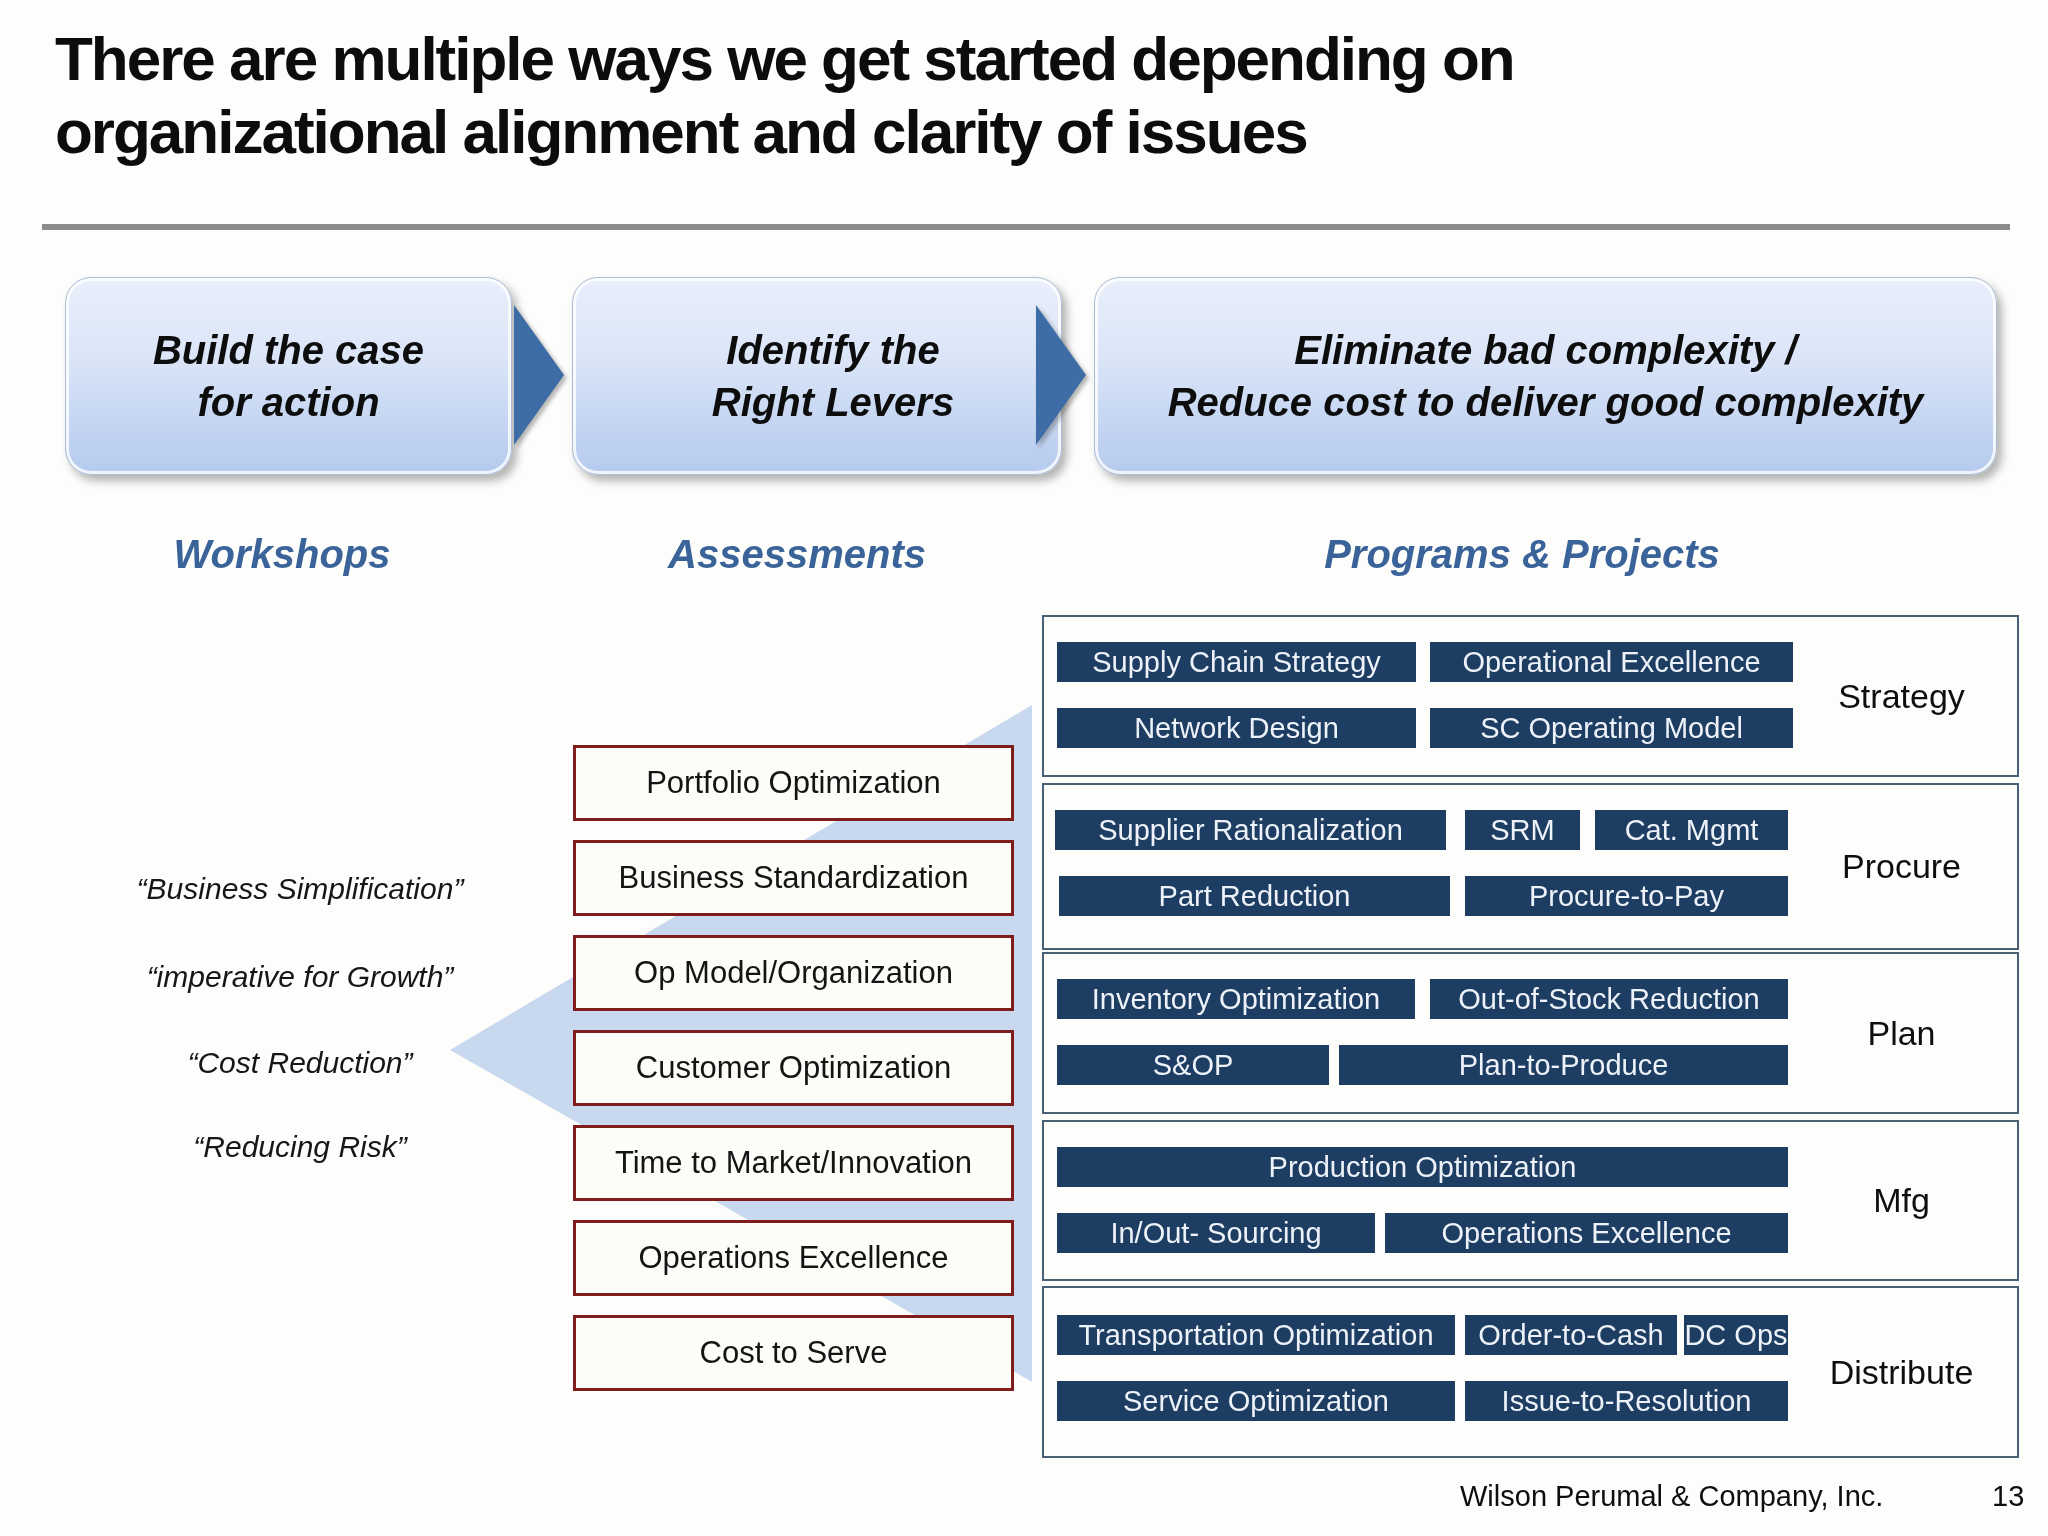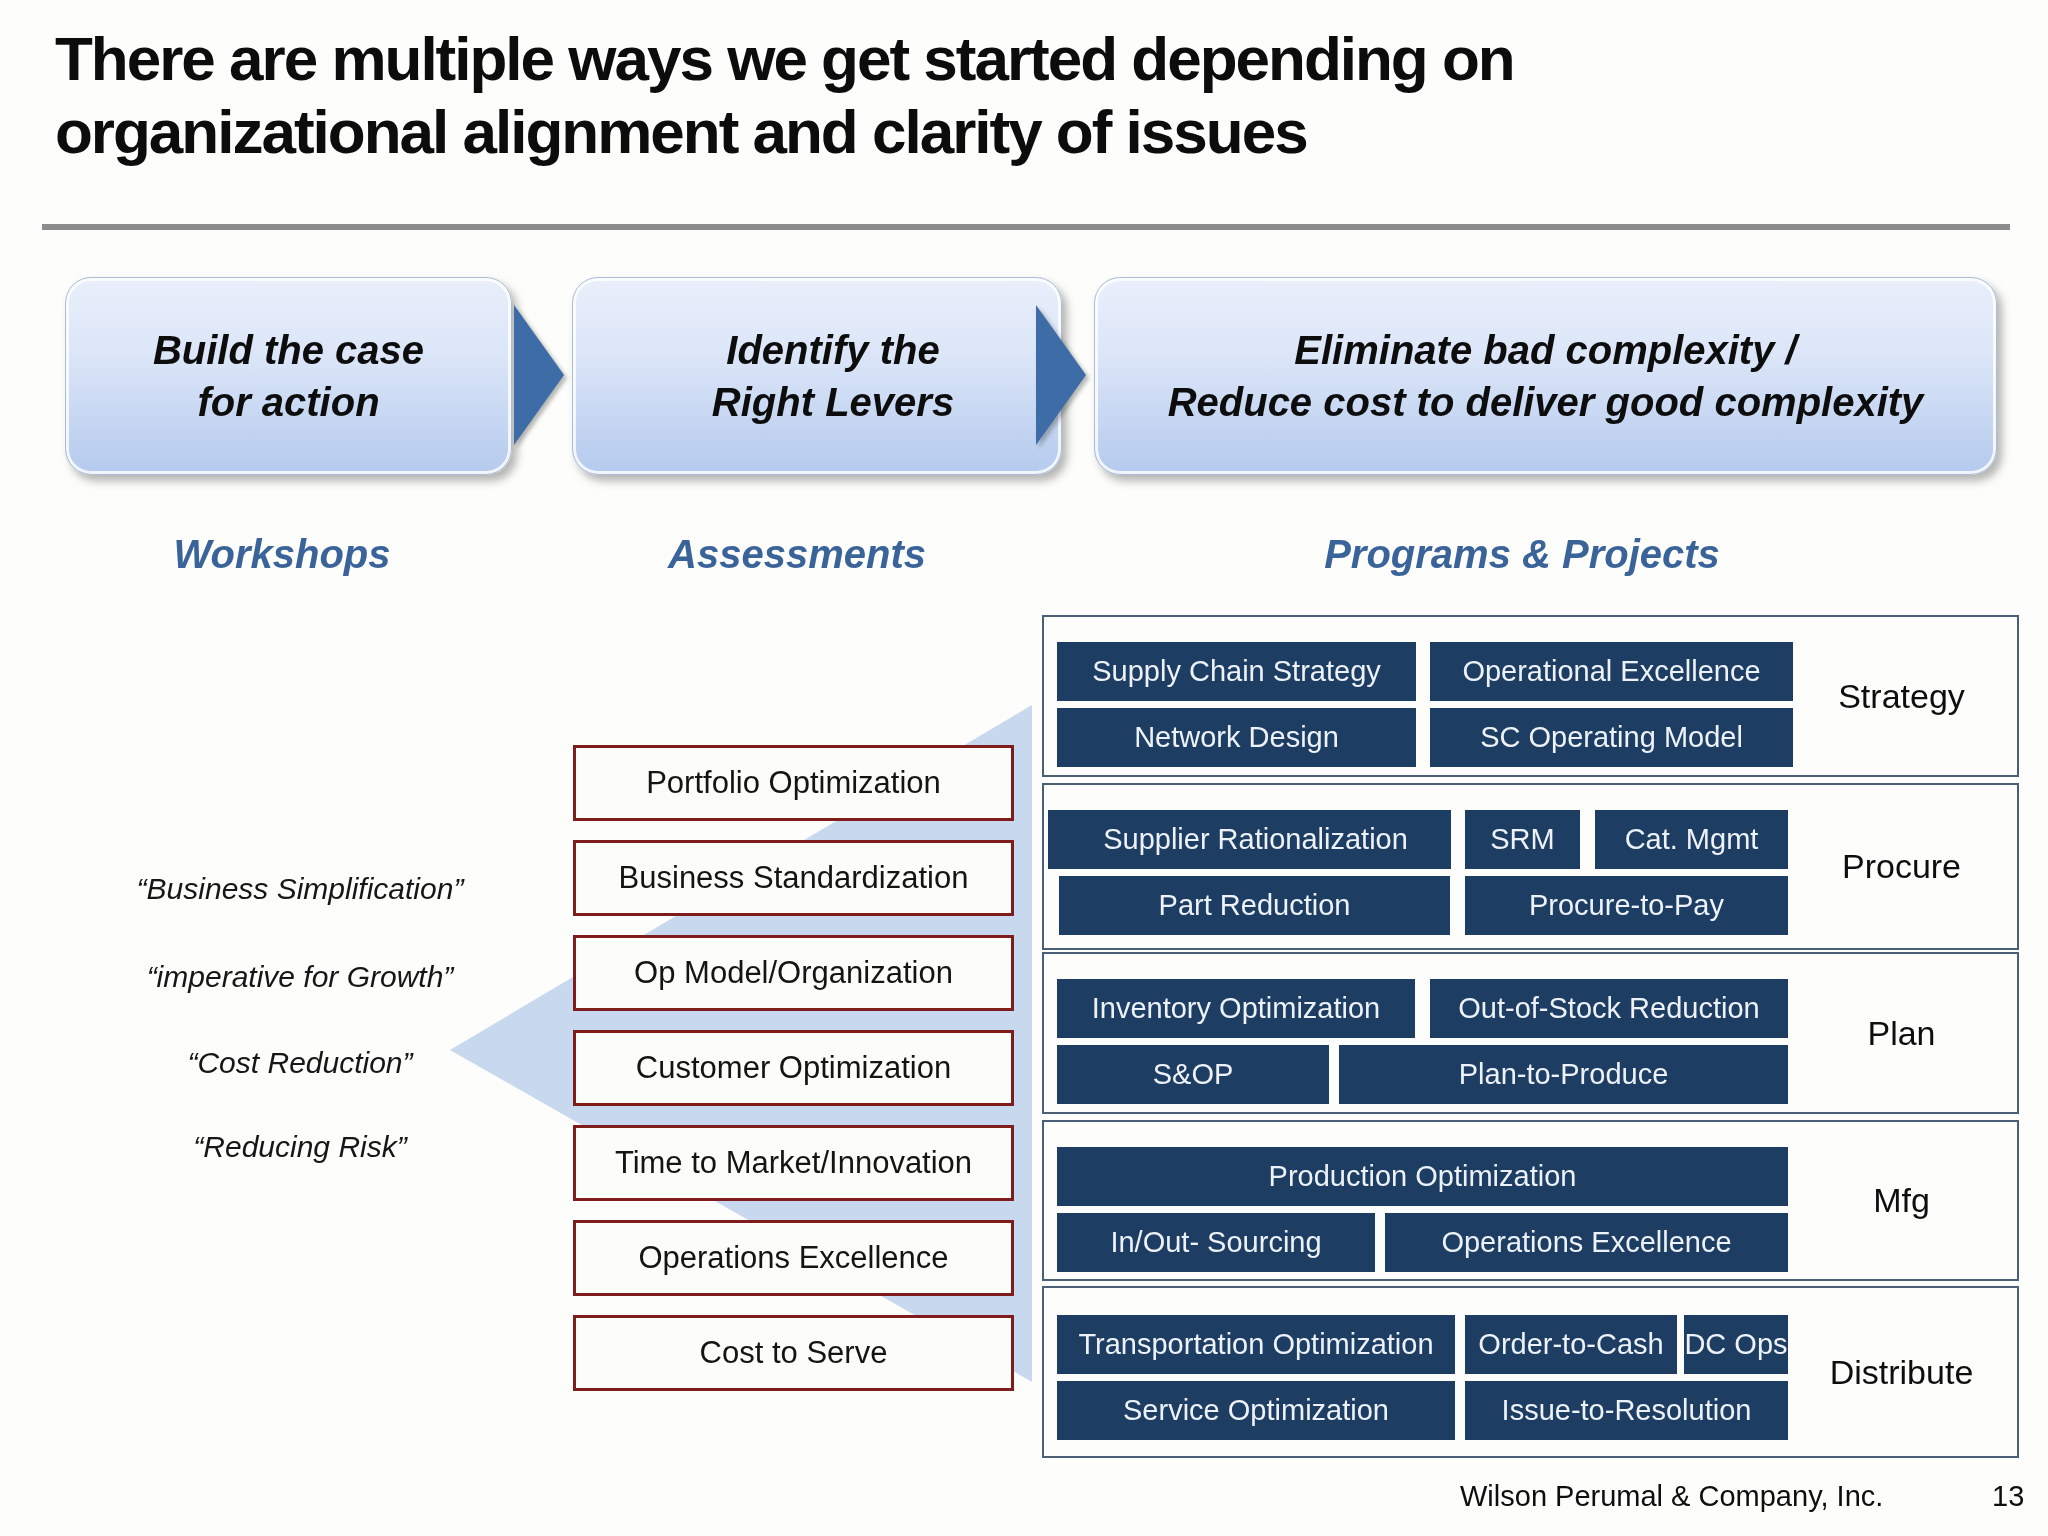--- a/index.html
+++ b/index.html
@@ -75,21 +75,21 @@
     position:absolute;left:1042px;width:973px;
     background:#fdfdfc;
     border:2px solid #4a6076;
   }
   .group-label{
     position:absolute;left:750px;top:0;width:215px;height:100%;
     display:flex;align-items:center;justify-content:center;
     font-size:34px;color:#0e0e0e;
   }
   .pitem{
-    position:absolute;height:59px;
+    position:absolute;height:40px;
     background:#1e3d62;
     color:#edf2f9;font-size:29px;
     display:flex;align-items:center;justify-content:center;
     white-space:nowrap;
   }
   
   .footer-company{position:absolute;left:1460px;top:1480px;font-size:29px;color:#0e0e0e;}
   .footer-page{position:absolute;left:1992px;top:1480px;font-size:29px;color:#0e0e0e;}
 </style>
 </head>
@@ -147,21 +147,21 @@
 
   <div class="group" style="top:615px;height:158px;">
     <div class="pitem" style="left:13px;top:25px;width:359px;">Supply Chain Strategy</div>
     <div class="pitem" style="left:386px;top:25px;width:363px;">Operational Excellence</div>
     <div class="pitem" style="left:13px;top:91px;width:359px;">Network Design</div>
     <div class="pitem" style="left:386px;top:91px;width:363px;">SC Operating Model</div>
     <div class="group-label">Strategy</div>
   </div>
 
   <div class="group" style="top:783px;height:163px;">
-    <div class="pitem" style="left:4px;top:25px;width:391px;padding-left:12px;">Supplier Rationalization</div>
+    <div class="pitem" style="left:11px;top:25px;width:391px;">Supplier Rationalization</div>
     <div class="pitem" style="left:421px;top:25px;width:115px;">SRM</div>
     <div class="pitem" style="left:551px;top:25px;width:193px;">Cat. Mgmt</div>
     <div class="pitem" style="left:15px;top:91px;width:391px;">Part Reduction</div>
     <div class="pitem" style="left:421px;top:91px;width:323px;">Procure-to-Pay</div>
     <div class="group-label">Procure</div>
   </div>
 
   <div class="group" style="top:952px;height:158px;">
     <div class="pitem" style="left:13px;top:25px;width:358px;">Inventory Optimization</div>
     <div class="pitem" style="left:386px;top:25px;width:358px;">Out-of-Stock Reduction</div>

